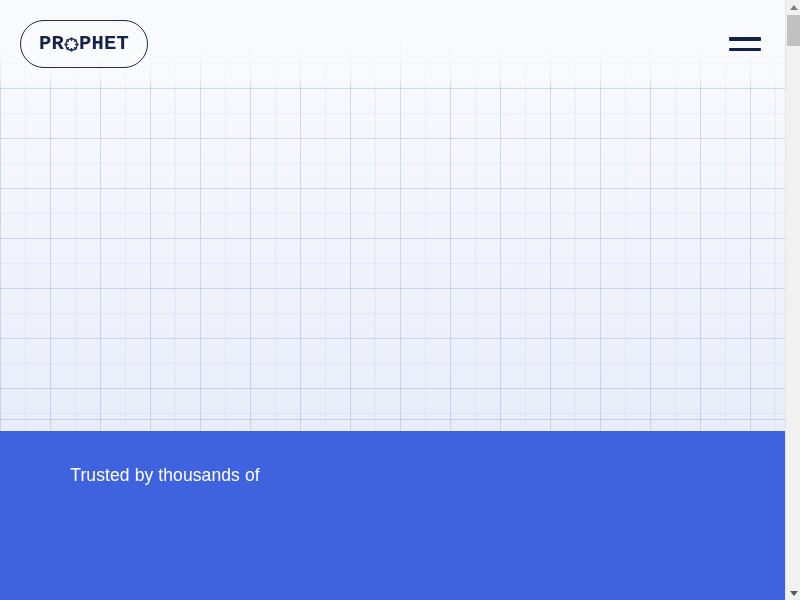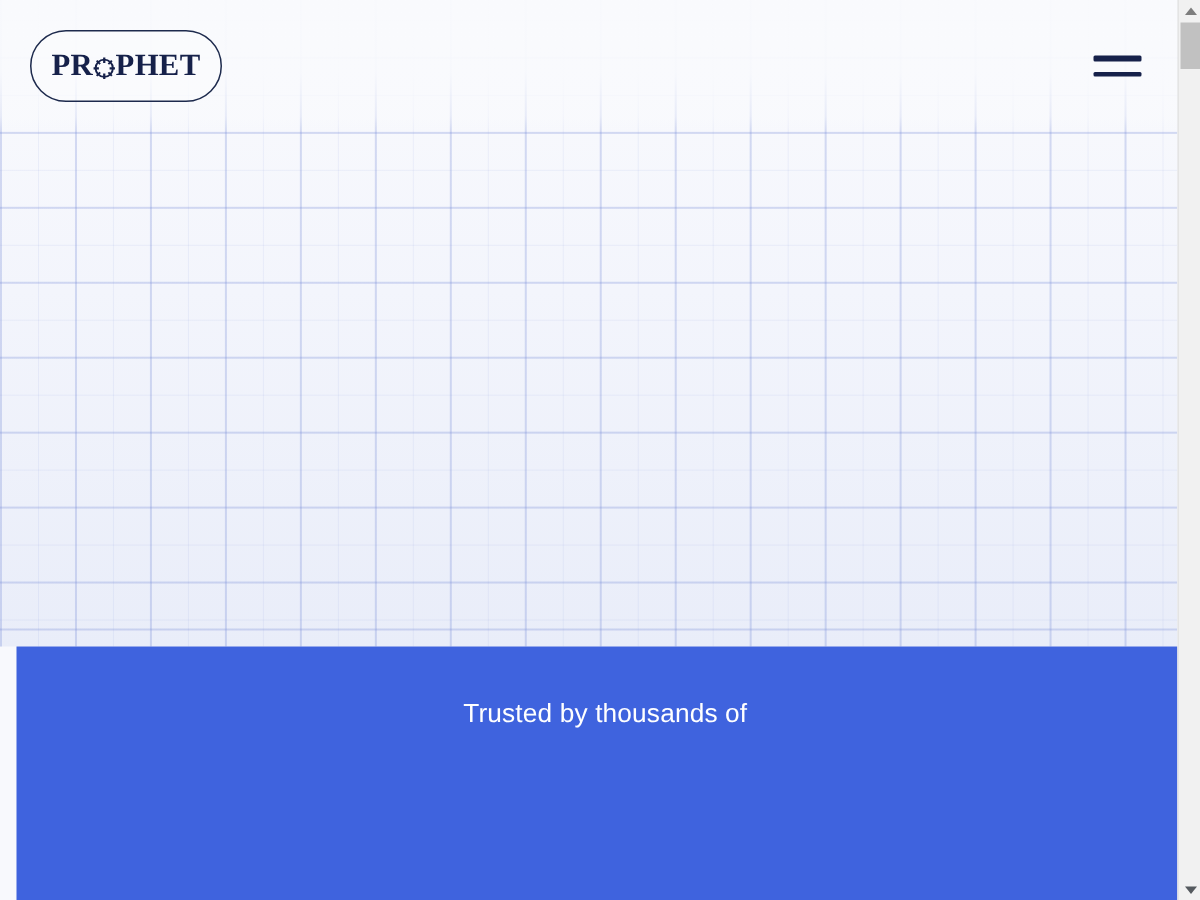--- a/index.html
+++ b/index.html
@@ -83,21 +83,21 @@
     display: flex;
     align-items: center;
     justify-content: center;
     background: rgba(255,255,255,0.25);
     cursor: pointer;
   }
 
   .logo-word {
     display: flex;
     align-items: center;
-    font-family: Liberation Serif, serif;
+    font-family: Liberation Mono, monospace;
     font-weight: bold;
     font-size: 20.5px;
     letter-spacing: 0.2px;
     color: #16214a;
     line-height: 1;
   }
   .logo-word .seg { display: block; }
 
   .logo-mark {
     display: inline-block;
@@ -126,22 +126,20 @@
   }
 
   
   .trust-band {
     position: absolute;
     left: 0; top: 431px;
     width: 785px;
     height: 169px;
     background: #3f63de;
     display: flex;
-    justify-content: center;
-    margin-left: 11px;
   }
 
   .trust-heading {
     margin-top: 34px;
     width: 330px;
     text-align: center;
     color: #ffffff;
     font-size: 17.5px;
     line-height: 21px;
     font-weight: 400;

